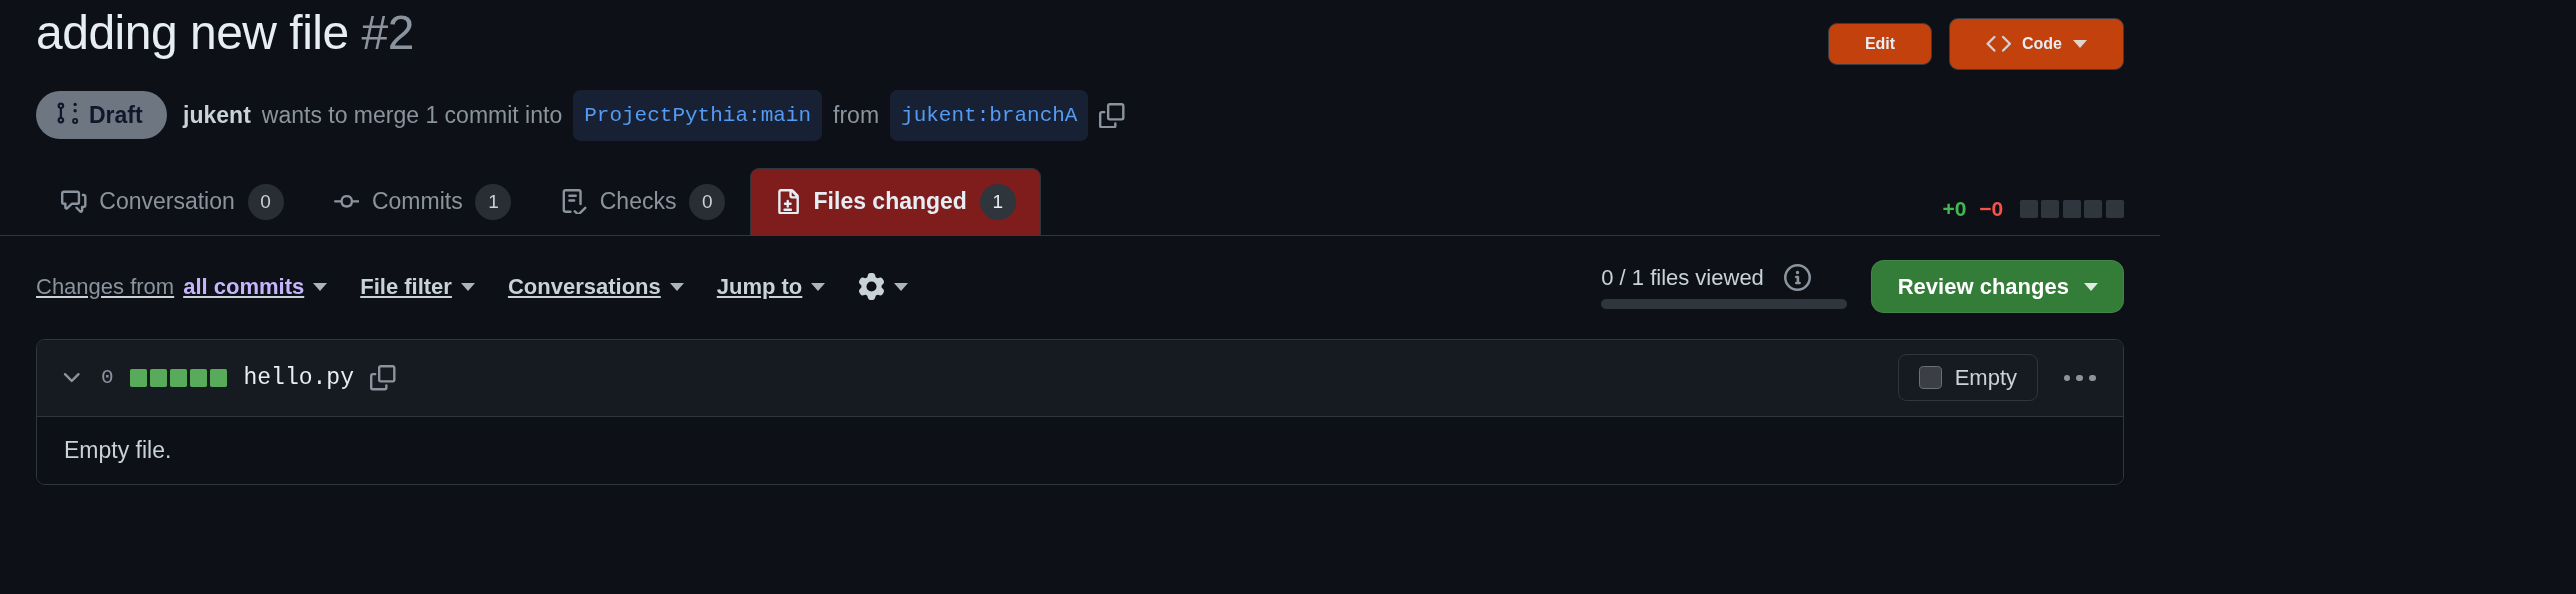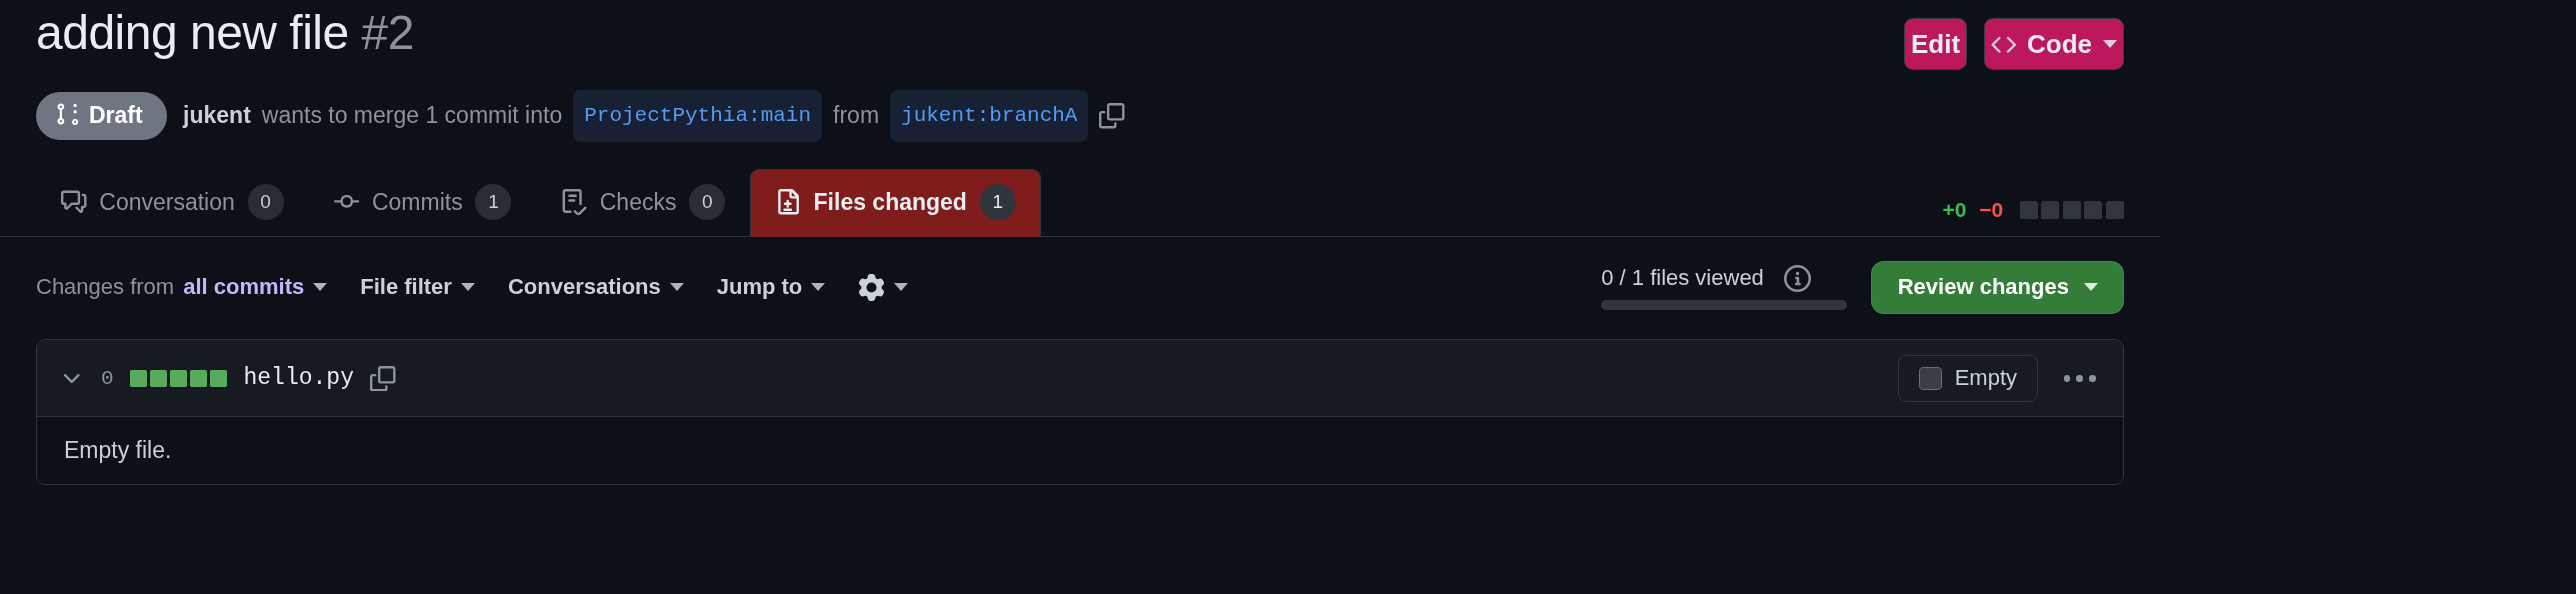--- a/index.html
+++ b/index.html
@@ -22,42 +22,42 @@
     font-size: 48px; font-weight: 400; line-height: 1.1;
     color: #e6edf3; letter-spacing: -0.5px;
     display: flex; align-items: baseline; gap: 12.8px;
     white-space: nowrap;
   }
   .pr-number { color: #8b949e; font-weight: 300; }
 
   .header-actions { display: flex; gap: 16.4px; align-items: center; padding-top: 11px; }
   .btn {
     display: inline-flex; align-items: center; gap: 11px;
-    background: #be185d; border: 0.9px solid #383c43; border-radius: 9px;
-    color: #e6edf3; font-size: 26px; font-weight: 600;
-    padding: 12px 6px; line-height: 1; white-space: nowrap;
+    background: #c2410c; border: 0.9px solid #383c43; border-radius: 9px;
+    color: #e6edf3; font-size: 16px; font-weight: 600;
+    padding: 12px 36px; line-height: 1; white-space: nowrap;
     font-family: "Liberation Sans", sans-serif;
     cursor: pointer;
   }
   .caret {
     width: 0; height: 0; border-left: 7.3px solid transparent;
     border-right: 7.3px solid transparent; border-top: 8.2px solid currentColor;
     display: inline-block; opacity: .85;
   }
   .code-glyph { display: inline-flex; align-items: center; color: #c9d1d9; }
 
   
   .sub-row {
     display: flex; align-items: center; gap: 16.4px;
     margin-top: 20px; font-size: 23px; color: #8b949e;
     white-space: nowrap;
   }
   .draft-badge {
     display: inline-flex; align-items: center; gap: 9px;
-    background: #6e7681; color: #ffffff;
+    background: #6e7681; color: #0f172a;
     border-radius: 911px; padding: 10px 24px 10px 20px;
     font-size: 23px; font-weight: 600; line-height: 1;
   }
   .sub-text { display: flex; align-items: center; gap: 11px; }
   .strong-user { color: #c9d1d9; font-weight: 600; }
   .branch-pill {
     display: inline-block; background: #182133; color: #539bf5;
     border-radius: 7.3px; padding: 12px 11px;
     font-family: "Liberation Mono", monospace; font-size: 21px; line-height: 1.3;
   }
@@ -102,21 +102,21 @@
   .dels { color: #f85149; }
   .sqs { display: flex; gap: 3.6px; margin-left: 3.6px; }
   .sq { width: 18px; height: 18px; background: #30363d; border-radius: 1.8px; }
 
   
   .toolbar {
     display: flex; align-items: center; justify-content: space-between;
     margin-top: 24px;
   }
   .toolbar-left { display: flex; align-items: center; gap: 33px; font-size: 22px; color: #c9d1d9; }
-  .tb-item { display: flex; align-items: center; gap: 9px; cursor: pointer; white-space: nowrap; }
+  .tb-item { display: flex; align-items: center; gap: 9px; cursor: pointer; white-space: nowrap; text-decoration: underline; }
   .tb-item .muted { color: #8b949e; font-weight: 400; }
   .tb-item .bold { color: #c4b5fd; font-weight: 600; }
   .tb-item.plain { color: #c9d1d9; font-weight: 600; }
   .gear { color: #c9d1d9; display: inline-flex; align-items: center; }
 
   .toolbar-right { display: flex; align-items: center; gap: 24px; }
   .viewed-progress { display: flex; flex-direction: column; align-items: flex-start; gap: 8.2px; }
   .viewed-line { display: flex; align-items: center; gap: 20px; }
   .viewed-text { font-size: 22px; color: #c9d1d9; white-space: nowrap; }
   .info-icon { color: #8b949e; display: inline-flex; cursor: pointer; }

